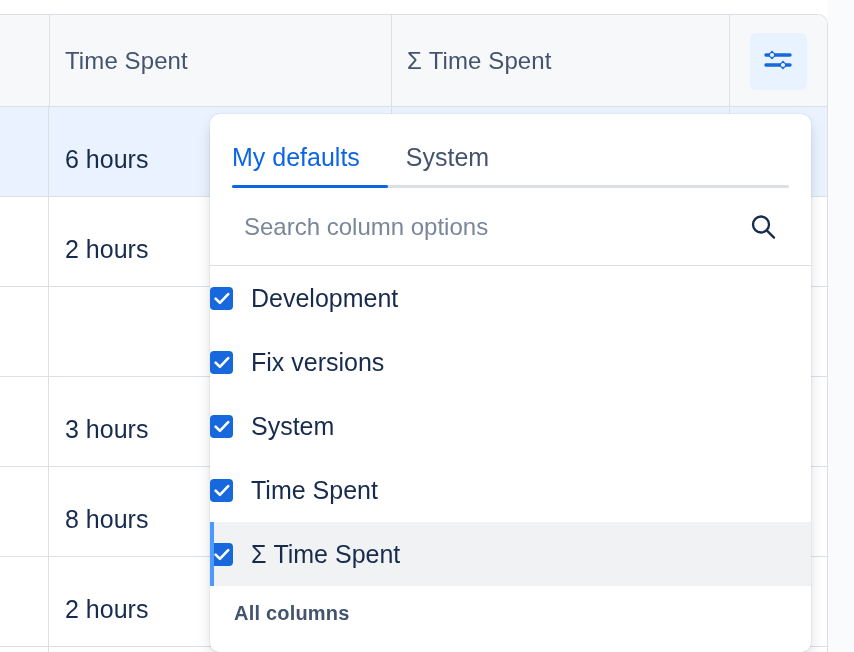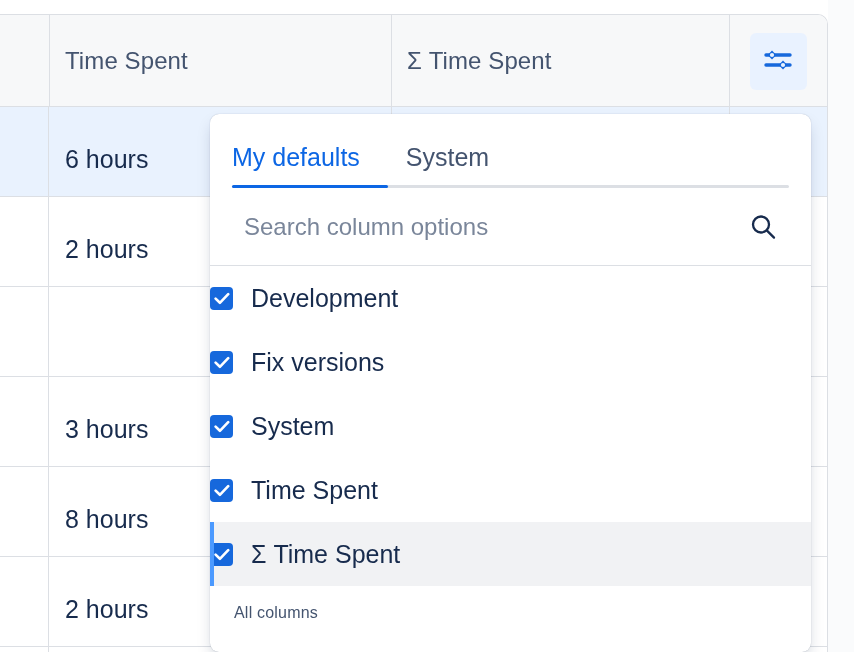--- a/index.html
+++ b/index.html
@@ -254,22 +254,22 @@
     font-size: 25px;
     color: #172b4d;
     white-space: nowrap;
   }
 
   .section-heading {
     height: 54px;
     display: flex;
     align-items: center;
     padding-left: 24px;
-    font-size: 16px;
-    font-weight: normal;
+    font-size: 20px;
+    font-weight: bold;
     color: #44546f;
     letter-spacing: 0.2px;
   }
 </style>
 </head>
 <body>
 
 <div id="root">
 
   <div class="page-bg-top"></div>

